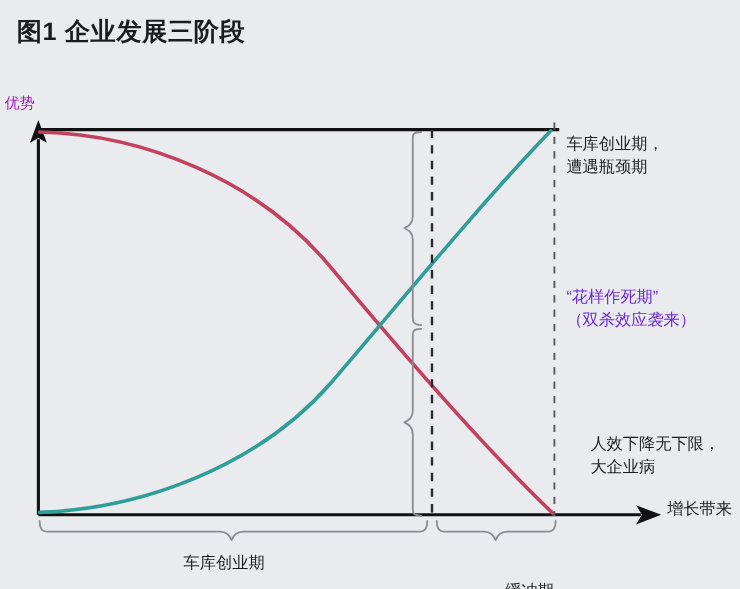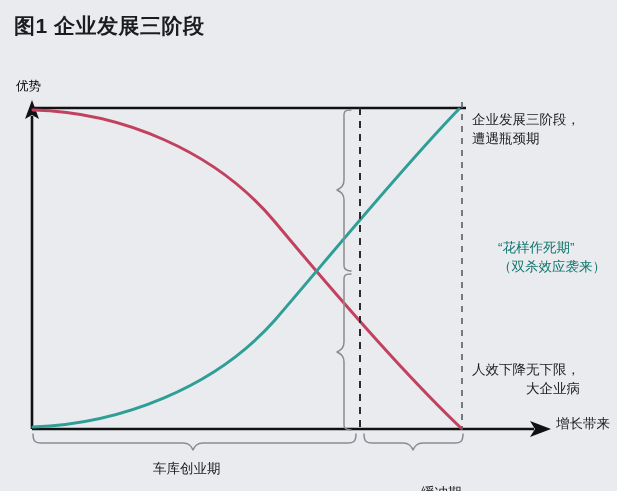--- a/index.html
+++ b/index.html
@@ -38,36 +38,35 @@
     height: 491px;
   }
   .anno {
     position: absolute;
     font-size: 13.5px;
     line-height: 1.42;
     color: #1c1c1e;
     white-space: pre-line;
   }
   .anno-red {
-    color: #0f766e;
-    margin-left: 26px;
+    color: #6d28d9;
   }
   .phase-label {
     position: absolute;
     font-size: 13.5px;
     color: #1c1c1e;
     white-space: nowrap;
     text-align: right;
   }
   .y-axis-caption {
     position: absolute;
-    left: 16px;
+    left: 4px;
     top: 78px;
     font-size: 12.5px;
-    color: #000000;
+    color: #a21caf;
   }
   .x-axis-caption {
     position: absolute;
     left: 556px;
     top: 415px;
     font-size: 13.5px;
     color: #1c1c1e;
   }
 </style>
 </head>
@@ -114,26 +113,26 @@
              L 348,443 C 353,443 356,442 356,434" fill="none" stroke="#8a8c92" stroke-width="1.5" stroke-linejoin="round" stroke-linecap="round"></path>
 
     <path d="M 364,434 C 364,442 367,443 372,443
              L 403,443 C 409,443 411,446 413,450
              C 415,446 417,443 423,443
              L 455,443 C 460,443 463,442 463,434" fill="none" stroke="#8a8c92" stroke-width="1.5" stroke-linejoin="round" stroke-linecap="round"></path>
   </svg>
 
 
 
-  <div class="anno" style="left:472px; top:110px;">企业发展三阶段，
+  <div class="anno" style="left:472px; top:110px;">车库创业期，
 遭遇瓶颈期</div>
 
   <div class="anno anno-red" style="left:472px; top:238px;">“花样作死期”
 （双杀效应袭来）</div>
 
-  <div class="anno" style="left:472px; top:360px;text-align:right;">人效下降无下限，
+  <div class="anno" style="left:492px; top:360px;">人效下降无下限，
 大企业病</div>
 
   <div class="phase-label" style="left:153px; top:460px;">车库创业期</div>
 
   <div class="phase-label" style="left:385px; top:484px;margin-left:36px;">缓冲期</div>
 
 </div>
 
 </body></html>

